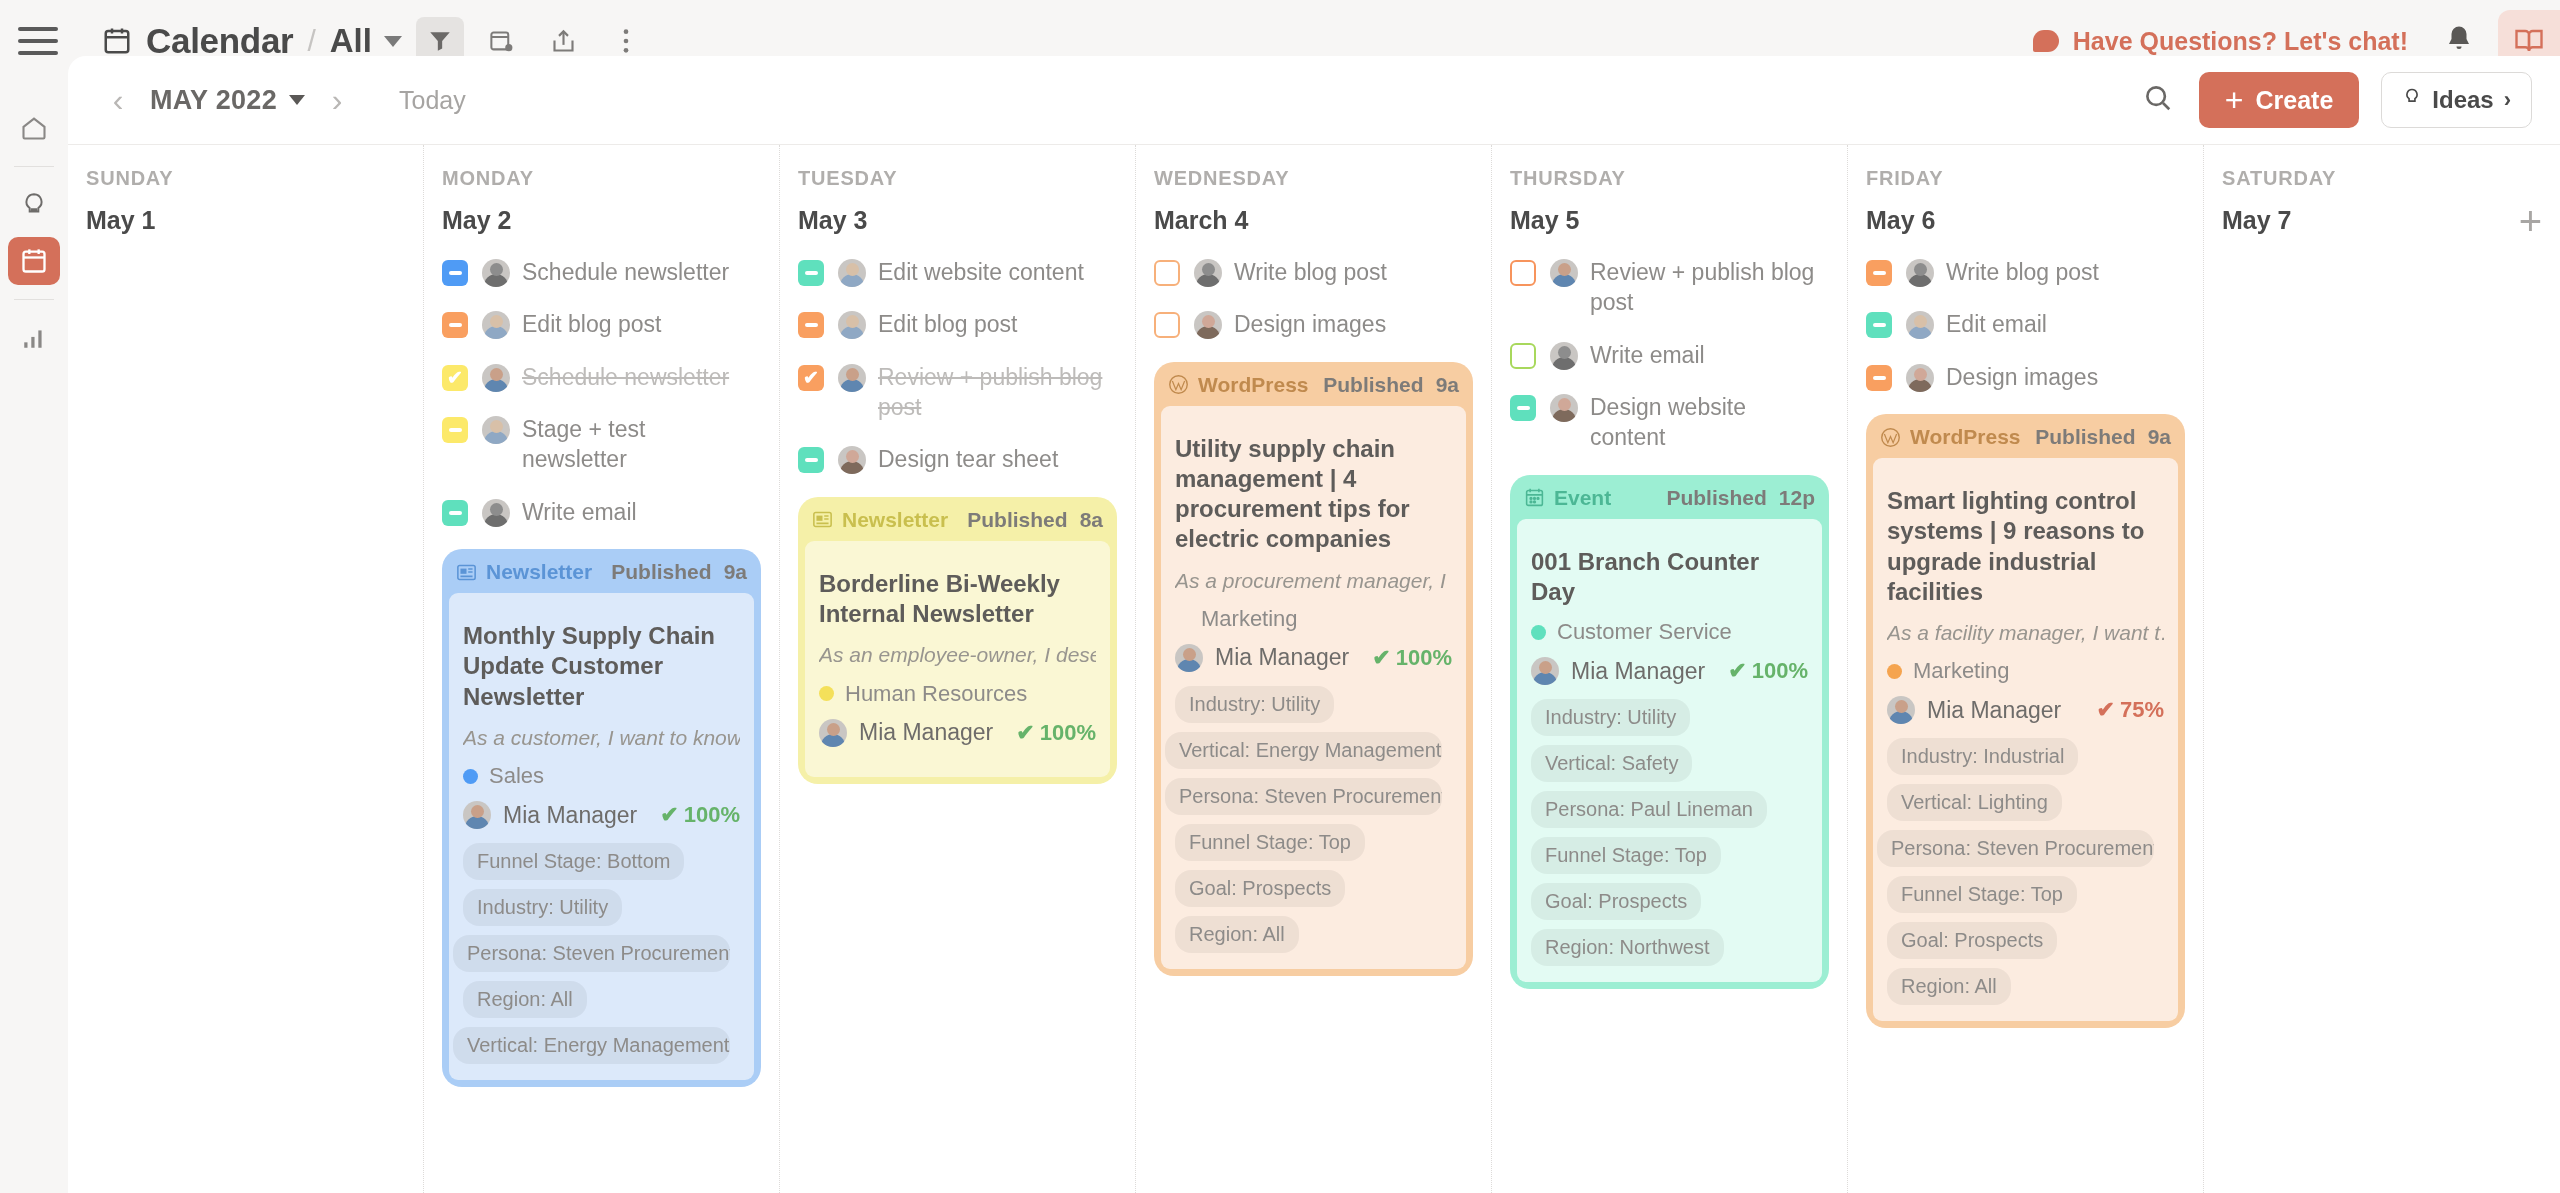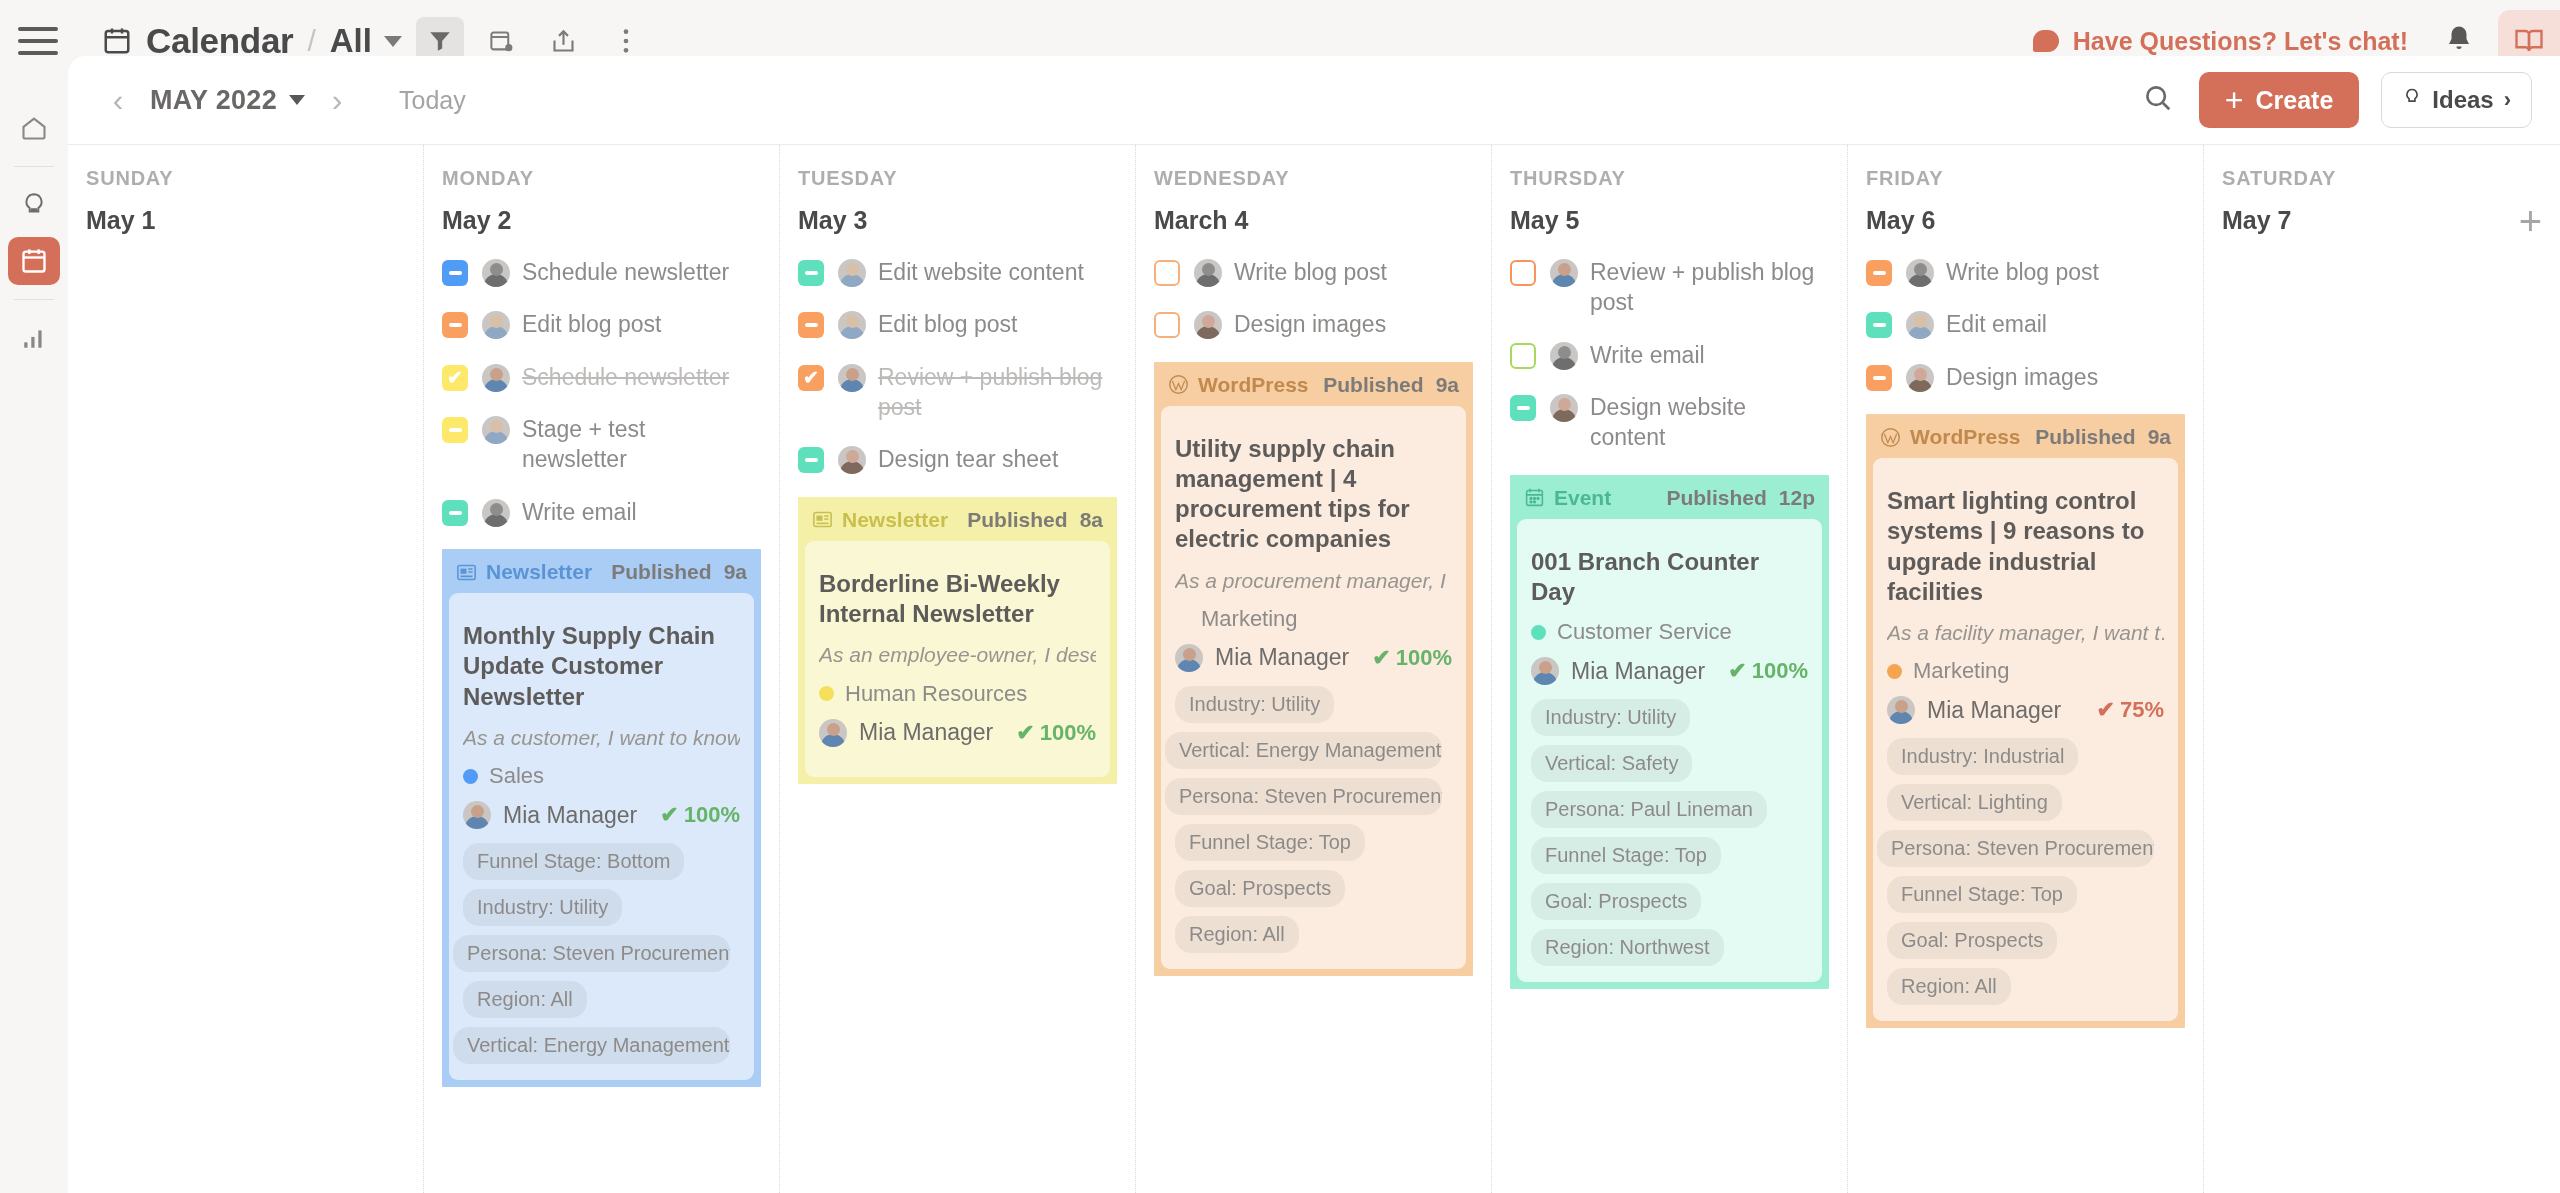--- a/index.html
+++ b/index.html
@@ -153,21 +153,21 @@
   .avatar i { position:absolute; display:block; }
   .av-head { width: 13px; height: 13px; border-radius: 50%; top: 4px; left: 7.5px; }
   .av-body { width: 24px; height: 13px; border-radius: 12px 12px 0 0; bottom: 0; left: 2px; }
   .tasktext {
     font-size: 23px; color: #8d8b89; line-height: 1.32; max-width: 230px;
   }
   .tasktext.done { text-decoration: line-through; color: #bdbbb9; }
 
   
   .card {
-    border-radius: 1px; padding: 0; margin-bottom: 24px; overflow: hidden;
+    border-radius: 20px; padding: 0; margin-bottom: 24px; overflow: hidden;
     cursor: pointer;
   }
   .card-hdr {
     display: flex; align-items: center; padding: 11px 14px 9px 14px;
     font-size: 21px; font-weight: bold;
   }
   .card-type { display: flex; align-items: center; }
   .card-type .tyicon { margin-right: 9px; display:flex; }
   .card-hdr .sp { flex: 1; }
   .card-status { color: #7d7b79; margin-right: 12px; }

